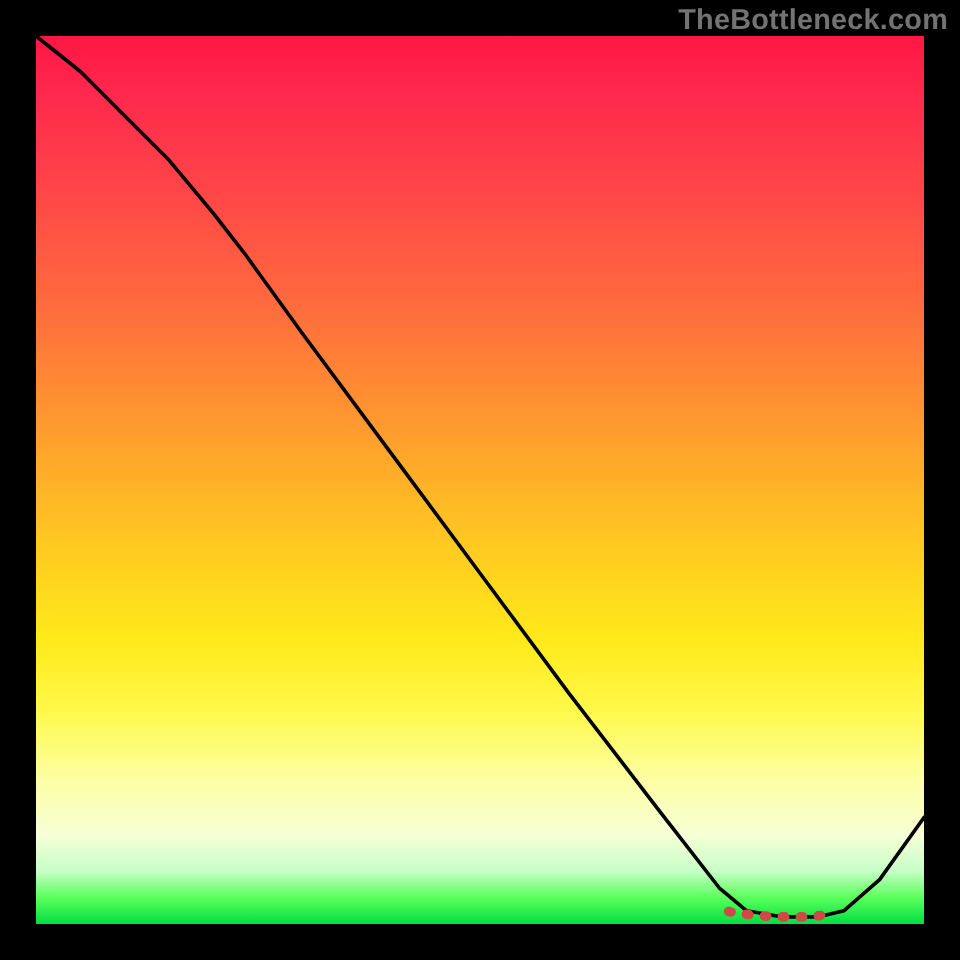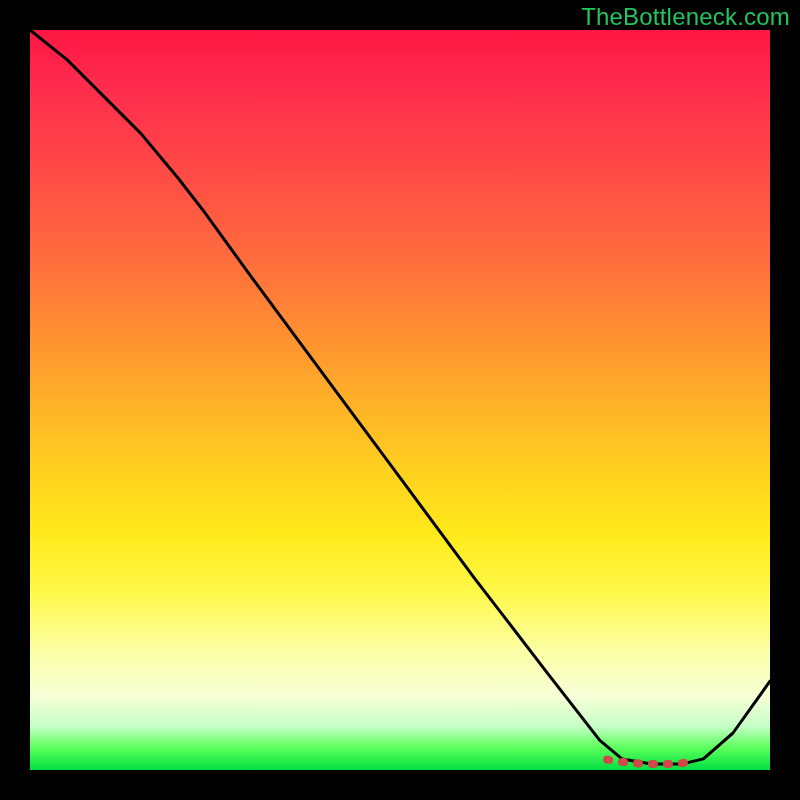--- a/index.html
+++ b/index.html
@@ -15,22 +15,22 @@
     position: relative;
     width: 800px;
     height: 800px;
     background: #000;
   }
   .watermark {
     position: absolute;
     top: 3px;
     right: 10px;
     font-size: 24px;
-    color: #22c55e;
-    font-weight: 400;
+    color: #737373;
+    font-weight: 700;
     letter-spacing: 0.2px;
   }
   .plot {
     position: absolute;
     left: 30px;
     top: 30px;
     width: 740px;
     height: 740px;
     
     background: linear-gradient(

